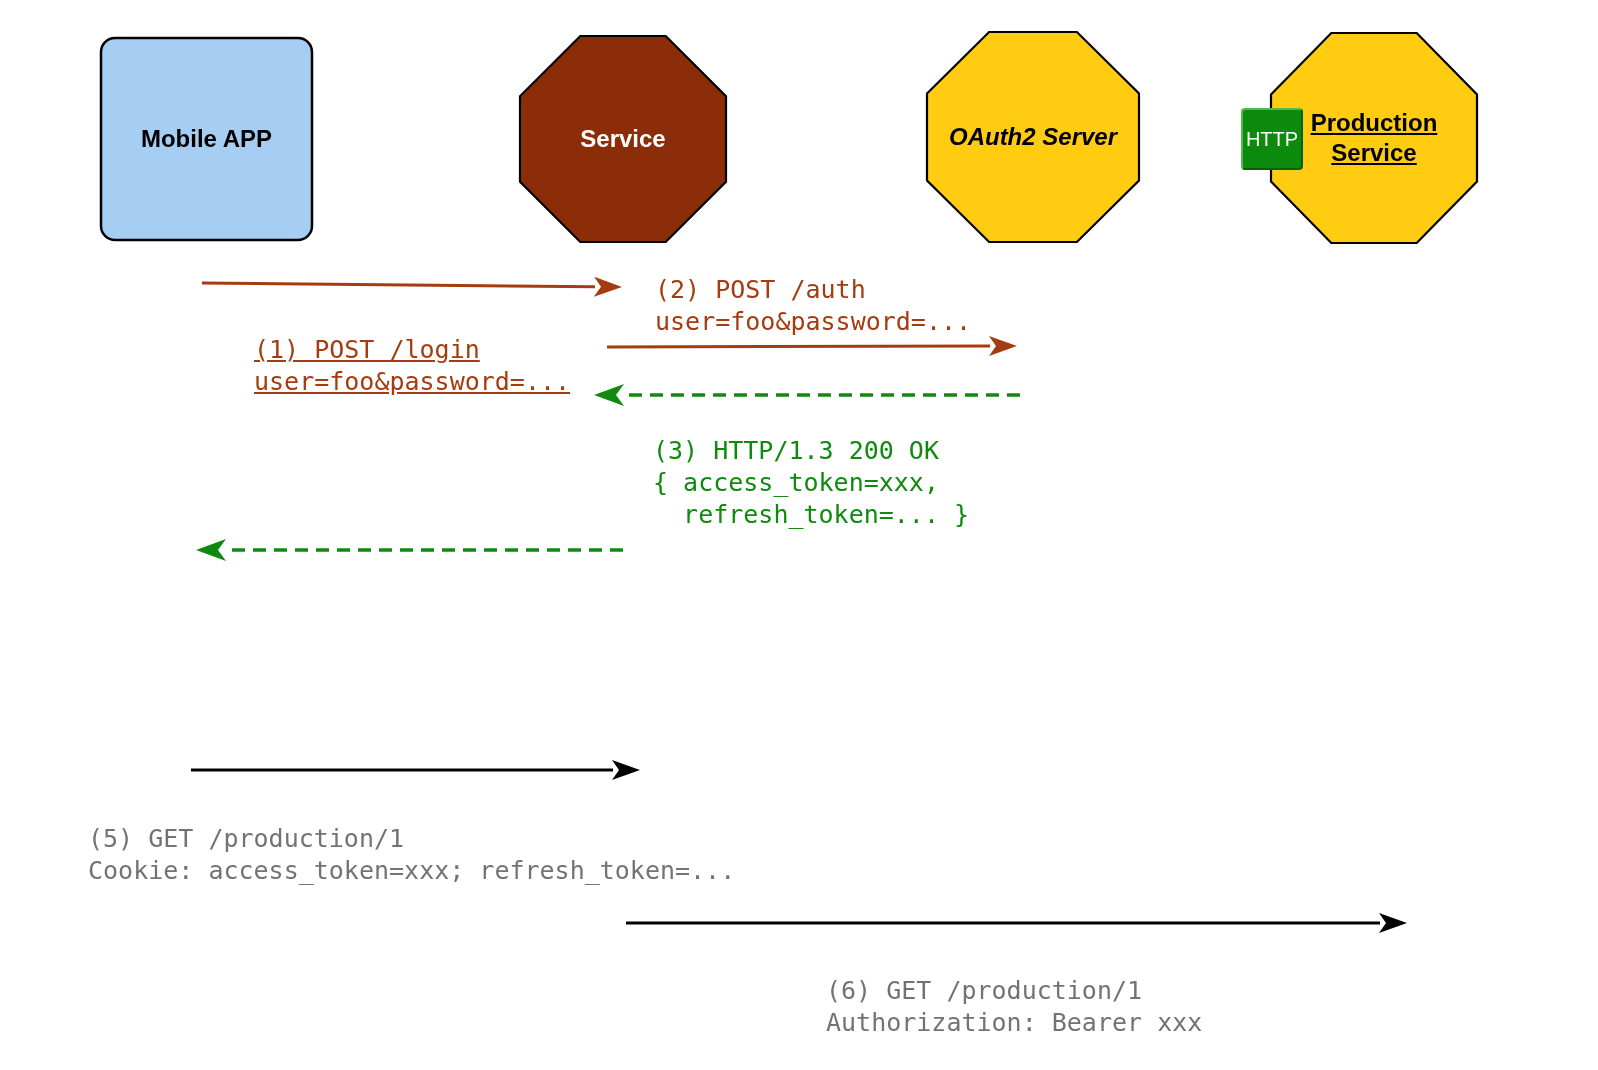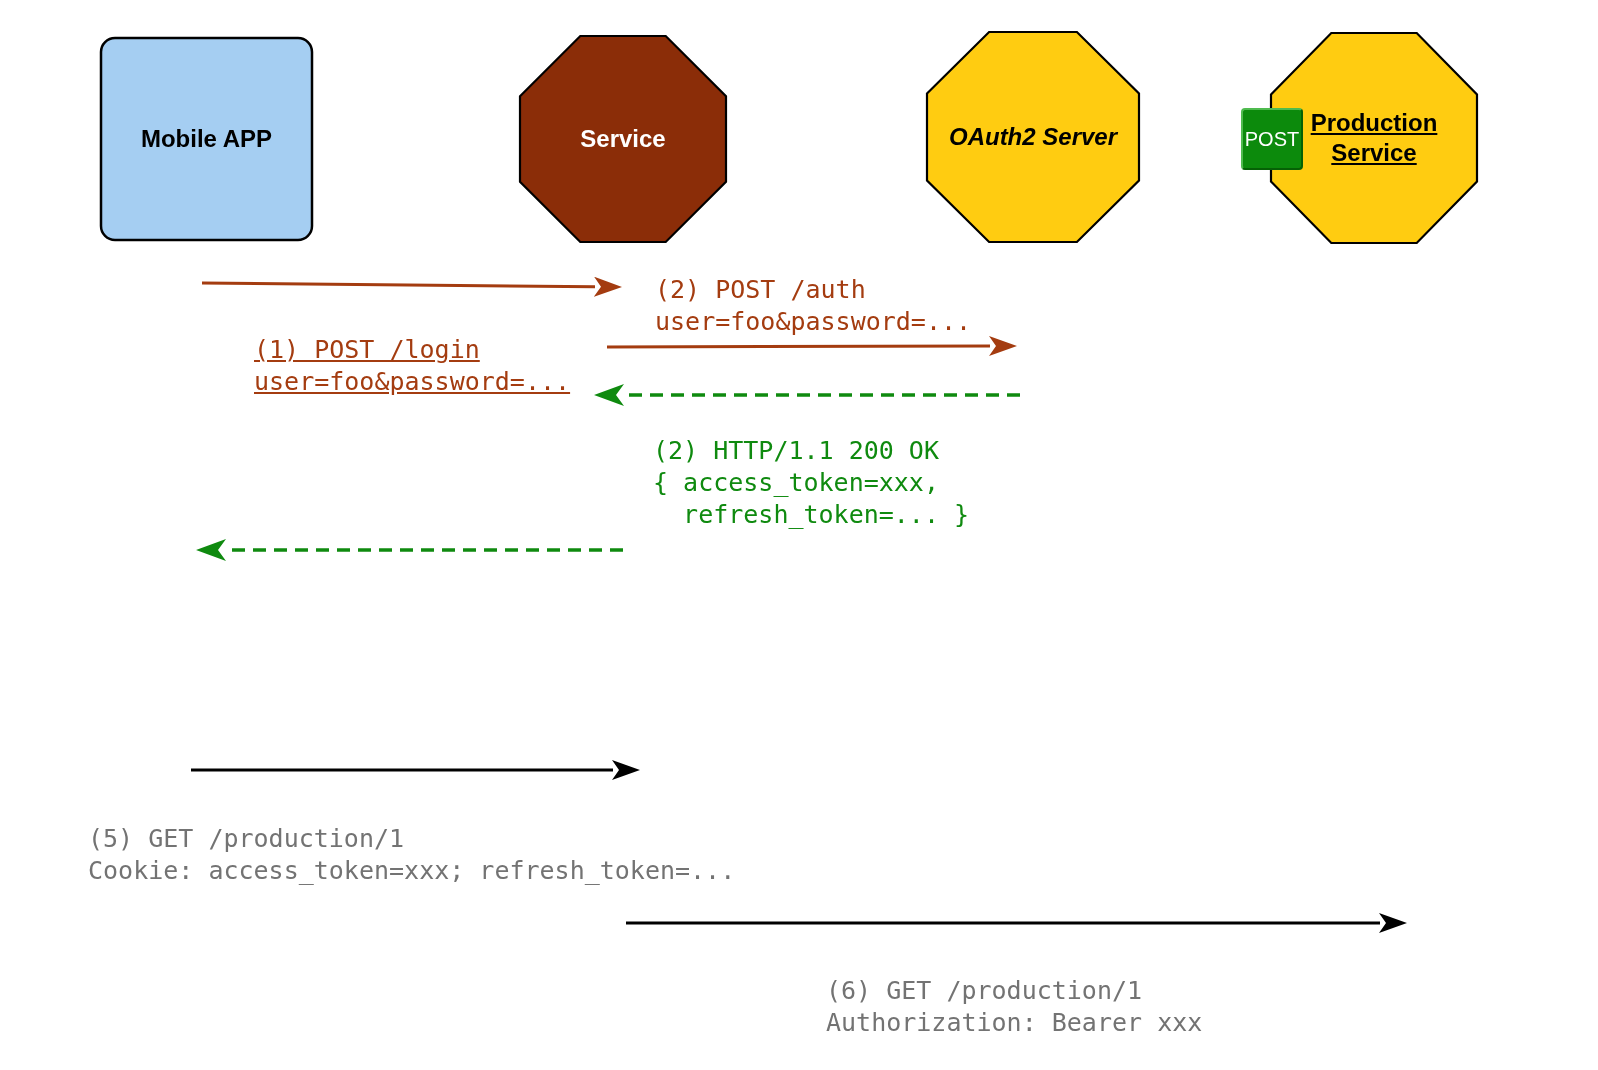--- a/index.html
+++ b/index.html
@@ -87,30 +87,30 @@
   <div class="node-label" style="left:101px;top:38px;width:211px;height:202px;">Mobile APP</div>
 
   <div class="node-label light" style="left:520px;top:36px;width:206px;height:206px;">Service</div>
 
   <div class="node-label" style="left:927px;top:32px;width:212px;height:210px;font-style:italic;">OAuth2 Server</div>
 
   <div class="node-label" style="left:1271px;top:33px;width:206px;height:210px;text-decoration:underline;">Production
 Service</div>
 
   <div class="badge">
-    <span>POST</span>
+    <span>HTTP</span>
   </div>
 
   <div class="msg req" style="left:254px;top:310px;text-decoration:underline;">(1) POST /login
 user=foo&amp;password=...</div>
 
   <div class="msg req" style="left:655px;top:250px;">(2) POST /auth
 user=foo&amp;password=...</div>
 
-  <div class="msg res" style="left:653px;top:411px;">(2) HTTP/1.1 200 OK
+  <div class="msg res" style="left:653px;top:411px;">(3) HTTP/1.3 200 OK
 { access_token=xxx,
   refresh_token=... }</div>
 
 
   <div class="msg plain" style="left:88px;top:799px;">(5) GET /production/1
 Cookie: access_token=xxx; refresh_token=...</div>
 
   <div class="msg plain" style="left:826px;top:951px;">(6) GET /production/1
 Authorization: Bearer xxx</div>
 

